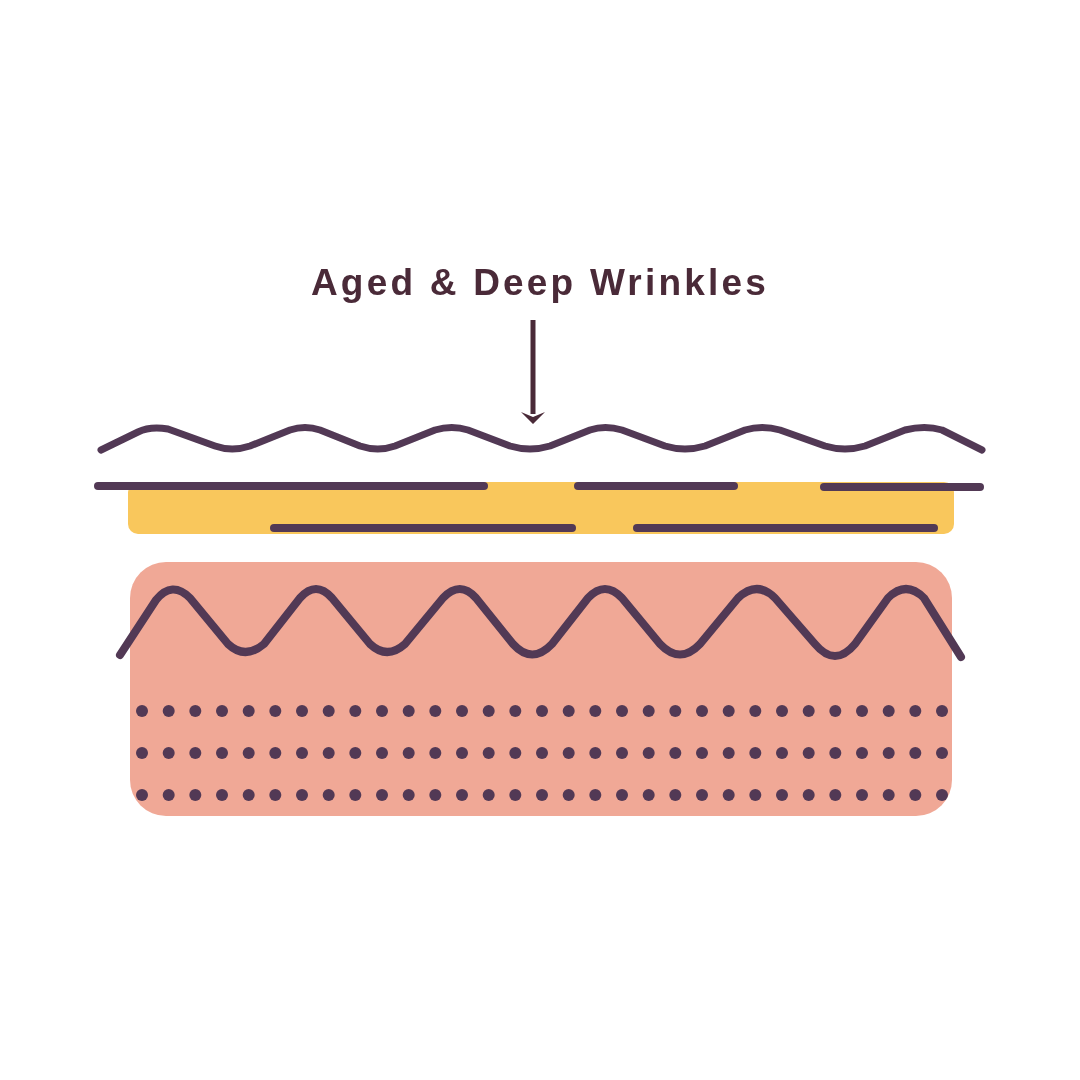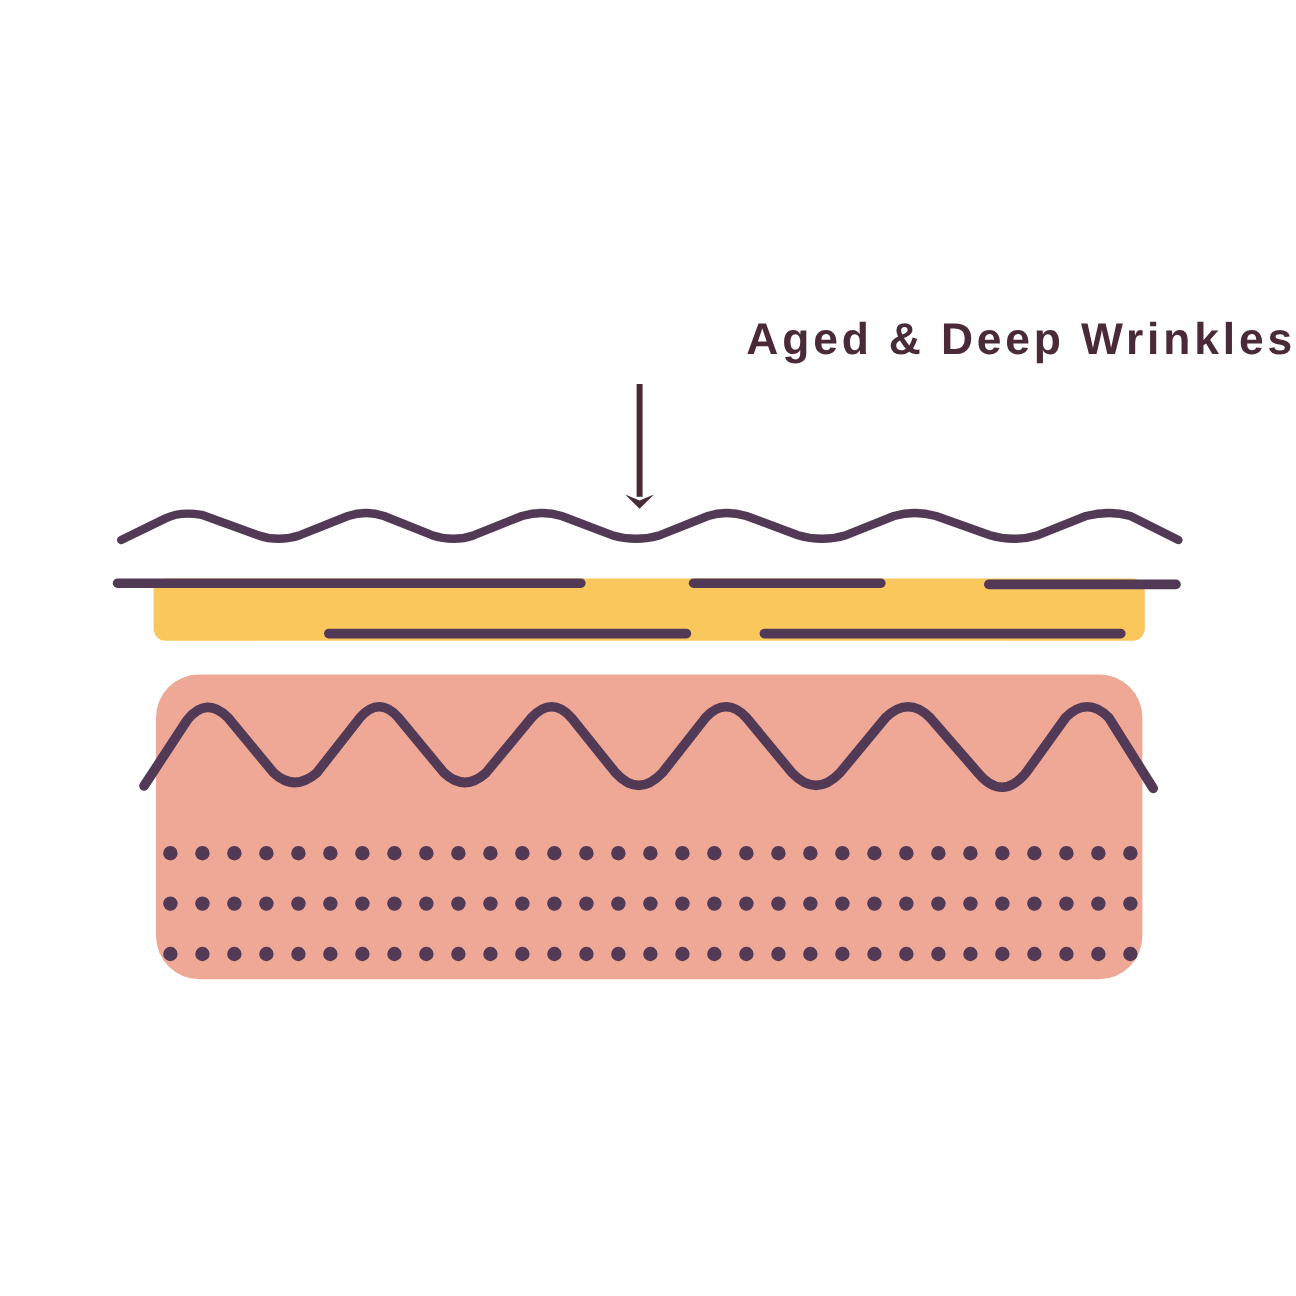--- a/index.html
+++ b/index.html
@@ -1,17 +1,17 @@
 <!DOCTYPE html>
 <html><head>
 <meta charset="utf-8">
 <style>
   html,body{margin:0;padding:0;background:#ffffff;}
   body{width:1080px;height:1080px;position:relative;overflow:hidden;}
-  .title{position:absolute;left:0;top:262px;width:1080px;text-align:right;
+  .title{position:absolute;left:0;top:262px;width:1080px;text-align:center;
     font-family:"Liberation Sans",sans-serif;font-weight:bold;font-size:37px;
     letter-spacing:3.2px;color:#4a2a38;}
   svg{position:absolute;left:0;top:0;}
 </style>
 </head>
 <body>
 
 <div class="title">Aged &amp; Deep Wrinkles</div>
 
 <svg width="1080" height="1080" viewBox="0 0 1080 1080">

